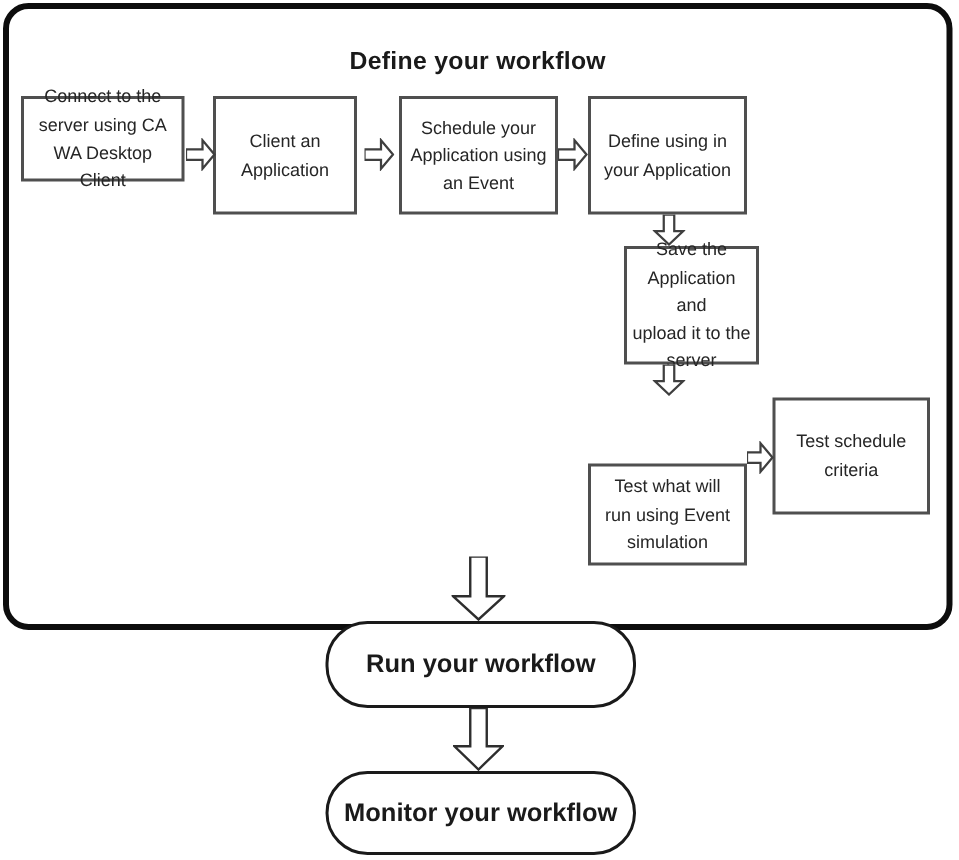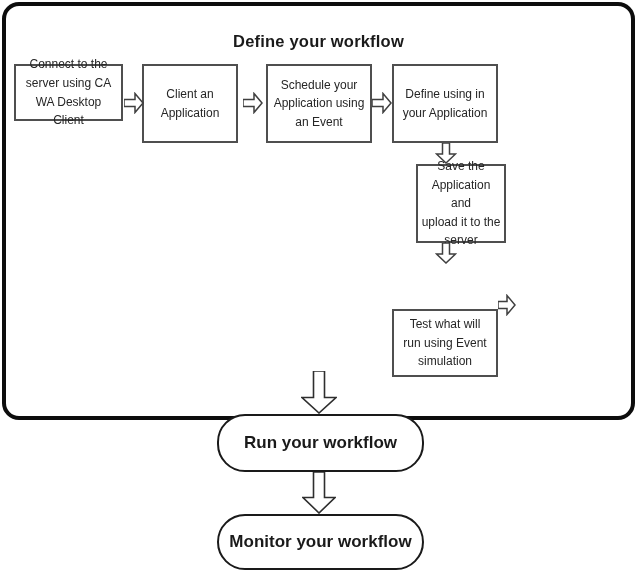--- a/index.html
+++ b/index.html
@@ -108,20 +108,22 @@
 
   <div class="box" id="box-save">Save the
 Application and
 upload it to the
 server</div>
 
   <div class="box" id="box-testrun">Test what will
 run using Event
 simulation</div>
 
+  <div class="box" id="box-testsched">Test schedule
+criteria</div>
 
   <svg class="arrow" style="left:124px; top:92px;" width="20" height="22" viewBox="0 0 20 22">
     <polygon points="0,7.5 11,7.5 11,1.5 19,11 11,20.5 11,14.5 0,14.5" fill="#ffffff" stroke="#3f3f3f" stroke-width="1.5" stroke-linejoin="miter"></polygon>
   </svg>
 
   <svg class="arrow" style="left:243px; top:92px;" width="20" height="22" viewBox="0 0 20 22">
     <polygon points="0,7.5 11,7.5 11,1.5 19,11 11,20.5 11,14.5 0,14.5" fill="#ffffff" stroke="#3f3f3f" stroke-width="1.5" stroke-linejoin="miter"></polygon>
   </svg>
 
   <svg class="arrow" style="left:372px; top:92px;" width="20" height="22" viewBox="0 0 20 22">

